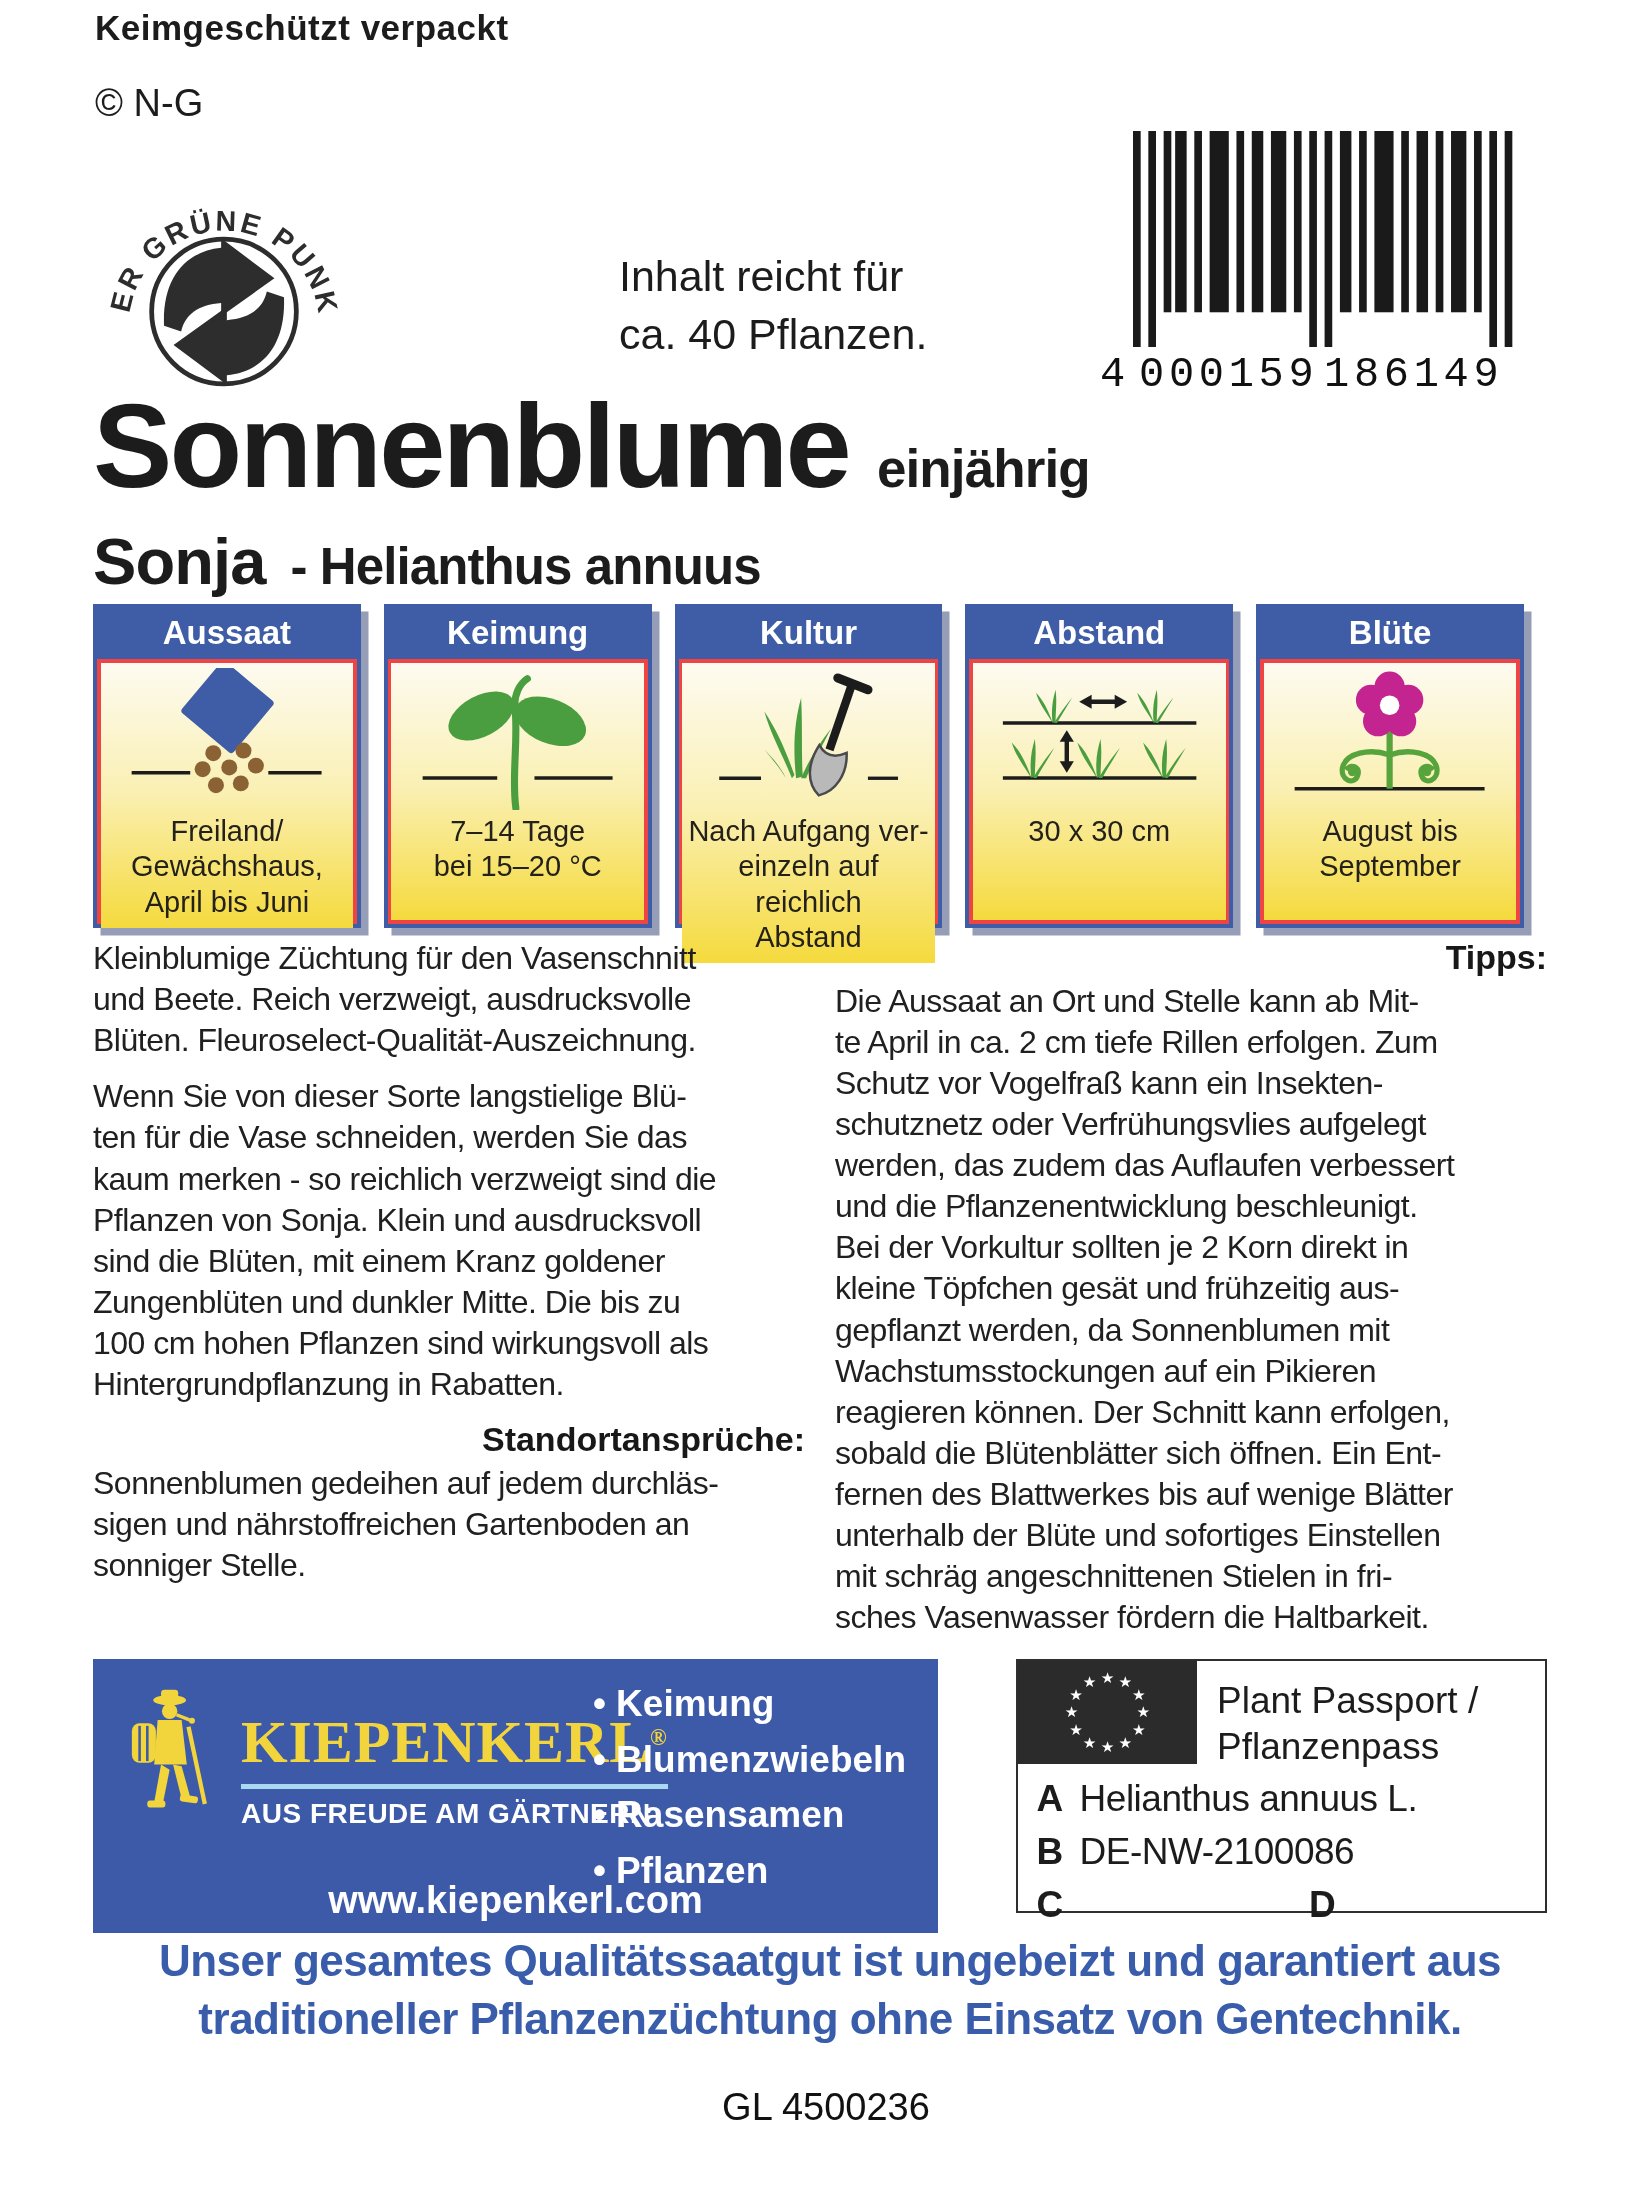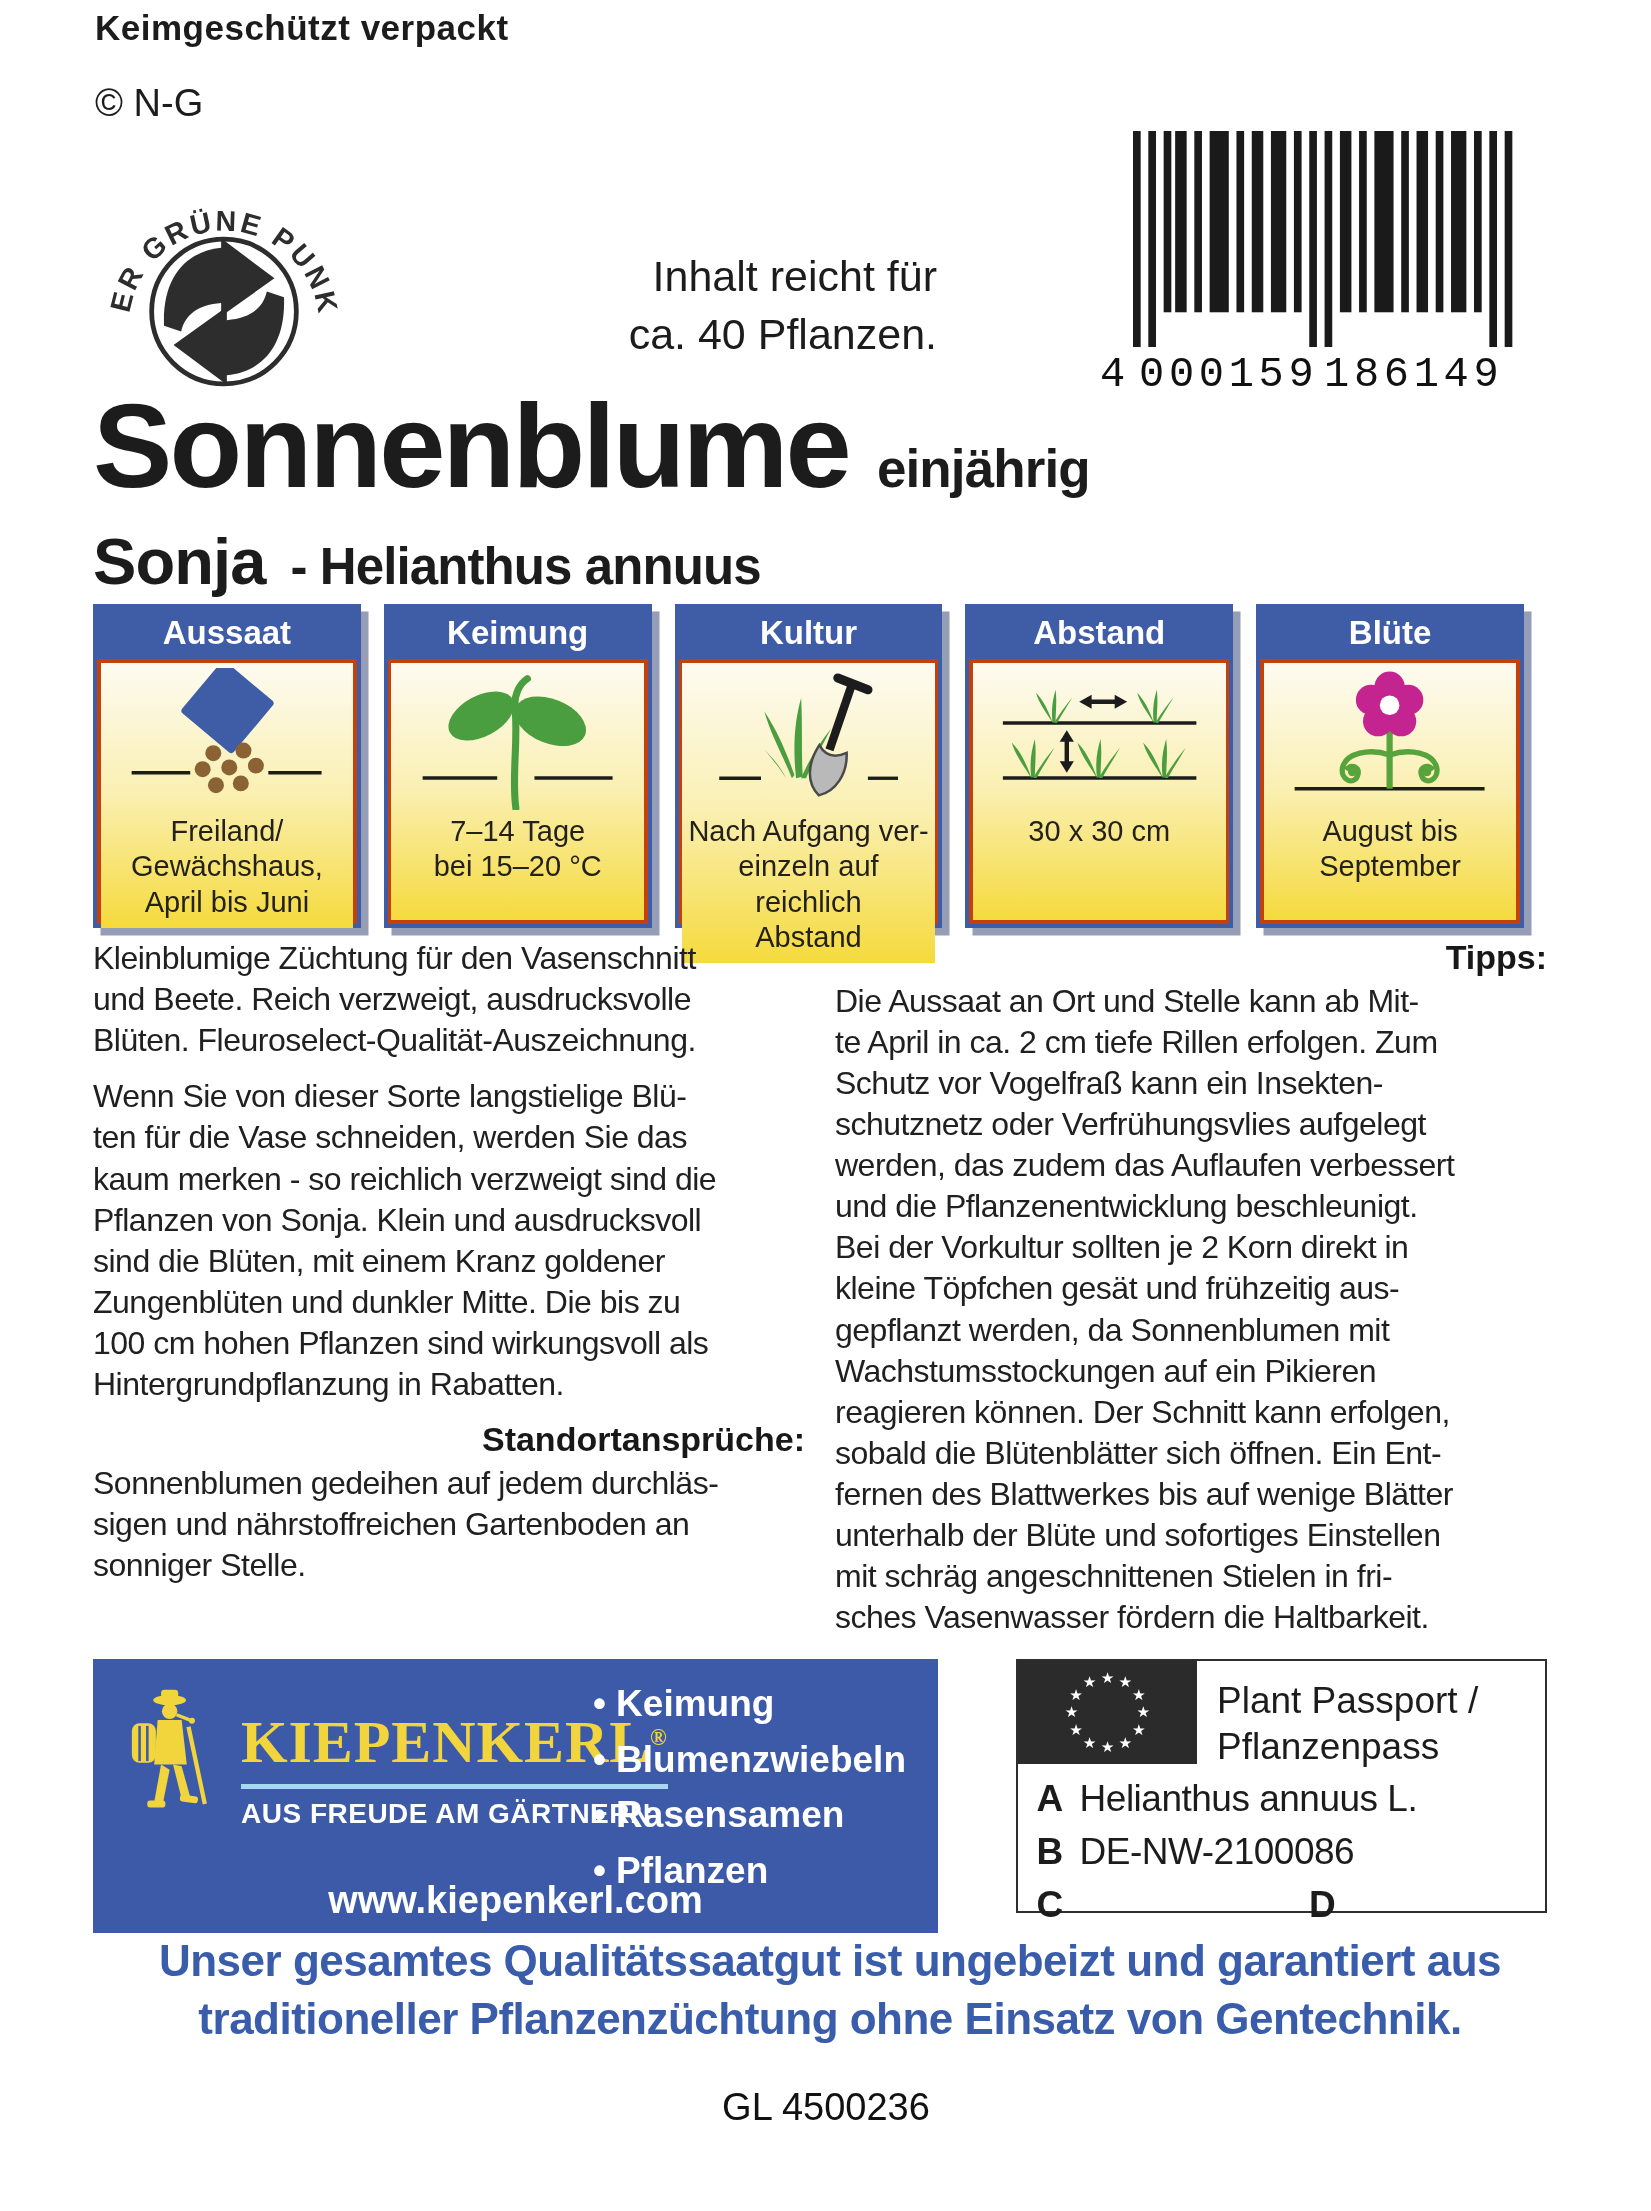--- a/index.html
+++ b/index.html
@@ -3,21 +3,21 @@
 <meta charset="utf-8">
 <style>
   html,body{margin:0;padding:0;background:#e8e8e8;}
   .page{position:relative;width:1652px;height:2211px;background:#ffffff;
         font-family:"Liberation Sans",sans-serif;color:#1c1c1c;overflow:hidden;margin:0 auto;}
 
   
   .protect{position:absolute;left:95px;top:7.5px;font-size:35px;font-weight:bold;letter-spacing:0.5px;}
   .copyright{position:absolute;left:95px;top:82px;font-size:38px;}
   .gp-logo{position:absolute;left:101px;top:145px;width:246px;height:257px;}
-  .content-note{position:absolute;left:564px;top:248px;width:373px;text-align:right;
+  .content-note{position:absolute;left:619px;top:248px;width:373px;text-align:left;
                 font-size:43px;line-height:1.34;white-space:pre-line;}
 
   .barcode{position:absolute;left:1100px;top:131px;width:447px;height:280px;}
   .barcode svg{position:absolute;left:33px;top:0;width:387px;height:216px;}
   .bc-digits{position:absolute;top:220px;left:0;width:447px;height:52px;
              font-family:"Liberation Mono",monospace;font-size:42px;color:#111;}
   .bc-lead{position:absolute;left:0;top:0;width:32px;text-align:left;}
   .bc-g1{position:absolute;left:39px;top:0;width:177px;text-align:center;letter-spacing:4.7px;}
   .bc-g2{position:absolute;left:224px;top:0;width:177px;text-align:center;letter-spacing:4.7px;}
 
@@ -25,21 +25,21 @@
   .title{position:absolute;left:93px;top:377px;white-space:nowrap;}
   .title .main{font-size:119px;font-weight:bold;letter-spacing:-2.8px;}
   .title .annual{font-size:53px;font-weight:bold;margin-left:28px;letter-spacing:-0.9px;}
   .subtitle{position:absolute;left:93px;top:524px;white-space:nowrap;}
   .subtitle .variety{font-size:65px;font-weight:bold;letter-spacing:-0.9px;}
   .subtitle .species{font-size:51px;font-weight:bold;margin-left:25px;letter-spacing:-0.9px;}
 
   
   .boxes{position:absolute;left:93px;top:604px;width:1431px;display:grid;
          grid-template-columns:repeat(5,1fr);gap:23px;}
-  .ibox{height:324px;border:4.7px solid #3f5ca6;background:#c2410c;
+  .ibox{height:324px;border:4.7px solid #3f5ca6;background:#ef4444;
         box-shadow:7.5px 7.5px 0 rgba(43,62,110,.5);display:flex;flex-direction:column;box-sizing:border-box;}
   .ibox-h{background:#3f5ca6;color:#fff;font-weight:bold;font-size:33px;text-align:center;
           padding:5.6px 0 7.5px;flex:0 0 auto;}
   .ibox-b{margin:3.7px;flex:1;background:linear-gradient(180deg,#fdfbf1 0%,#faf0b4 48%,#f5da3d 100%);
           display:flex;flex-direction:column;align-items:center;padding:5.6px 3.7px 7.5px;}
   .ibox-icon{width:96%;height:142px;flex:0 0 auto;}
   .ibox-icon svg{width:100%;height:100%;}
   .ibox-t{font-size:29px;line-height:1.22;text-align:center;white-space:pre-line;
           color:#23211a;margin-top:3.7px;}
 

